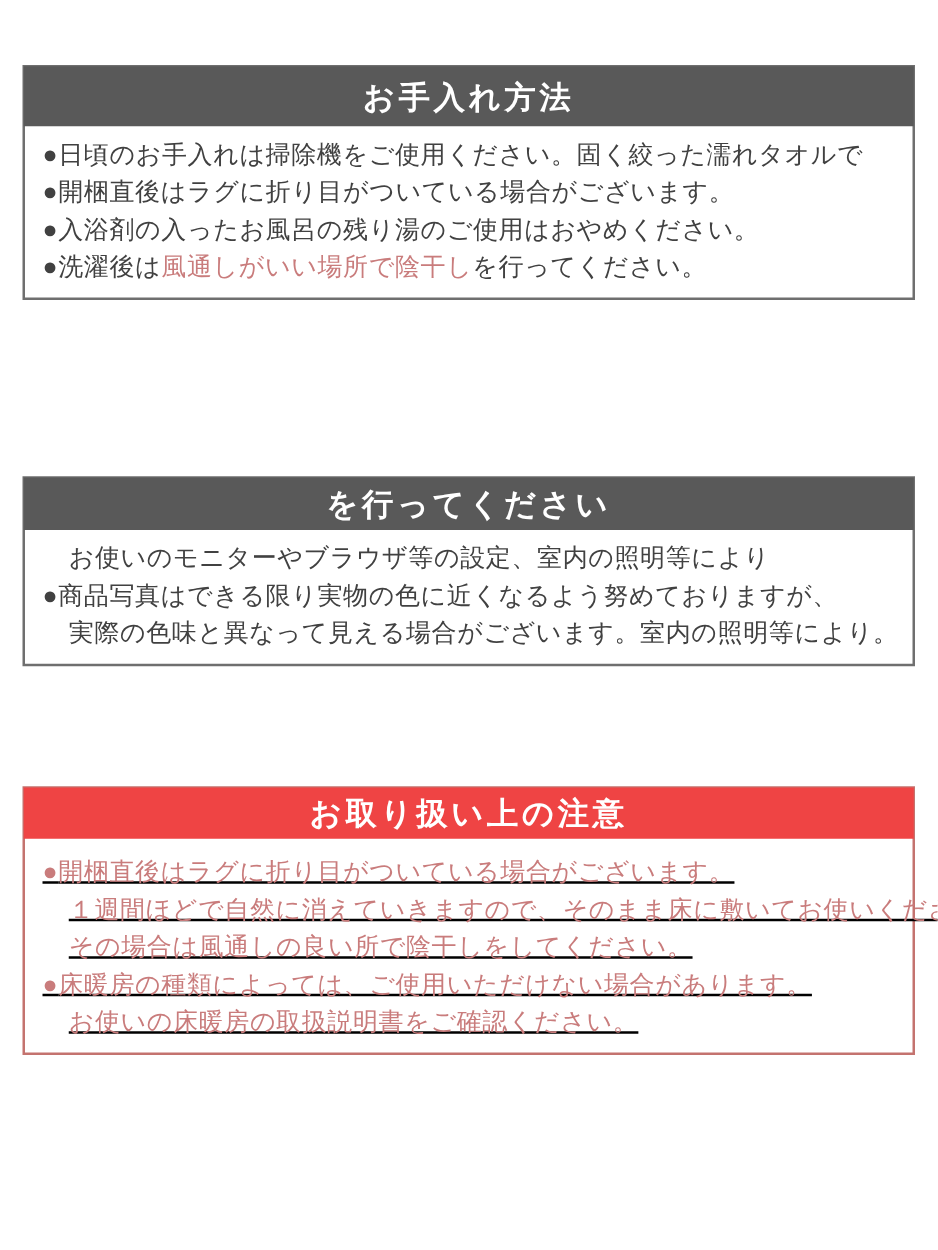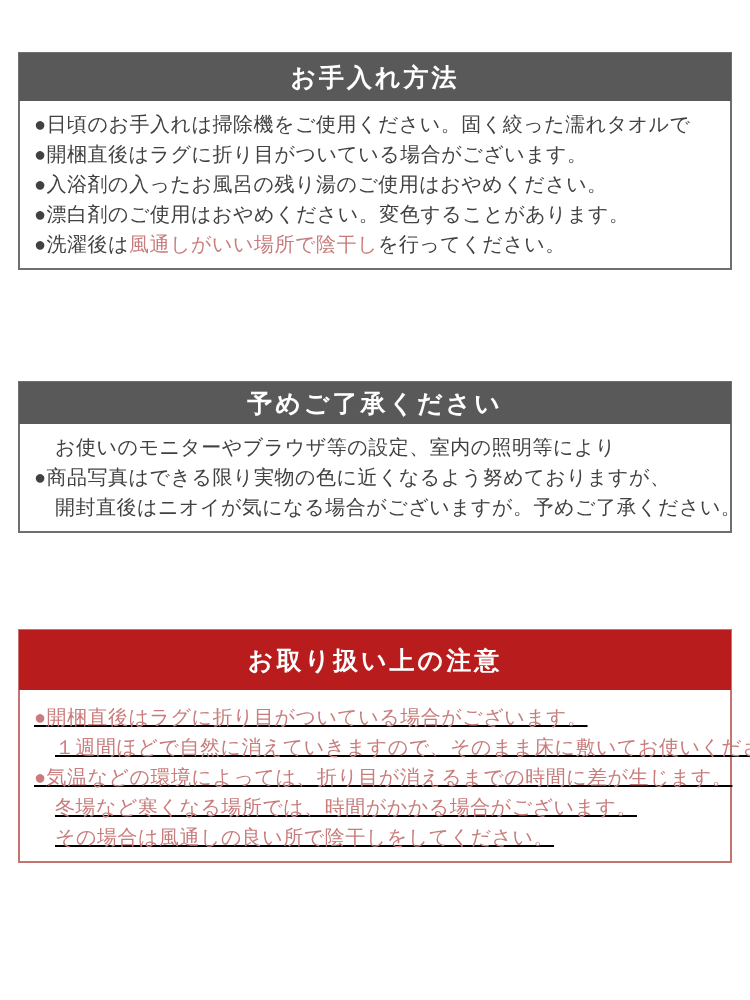--- a/index.html
+++ b/index.html
@@ -17,21 +17,21 @@
   }
   .box.theme-gray { border-color: #6f6f6f; }
   .box.theme-red  { border-color: #c4736f; }
 
   .box-header {
     display: flex; align-items: center; justify-content: center;
     color: #ffffff; font-weight: bold; font-size: 25px; letter-spacing: 3px;
     margin: -1px; 
   }
   .theme-gray .box-header { background: #595959; height: 48px; }
-  .theme-red  .box-header { background: #b91c1c; height: 60px; }
+  .theme-red  .box-header { background: #ef4444; height: 41px; }
 
   .box-body { padding: 9px 12px 9px 14px; }
   .theme-red .box-body { padding-top: 13px; text-decoration: underline; }
 
   .item {
     font-size: 20px; line-height: 30px; color: #414141;
     letter-spacing: 0.5px; font-weight: 500;
   }
   .theme-red .item { color: #c97c7c; }
   .line { display: block; white-space: nowrap; }
@@ -58,53 +58,50 @@
         <div class="item">
           <span class="line"><span class="bullet">●</span><span class="seg">日頃のお手入れは掃除機をご使用ください。固く絞った濡れタオルで</span></span>
         </div>
         <div class="item">
           <span class="line"><span class="bullet">●</span><span class="seg">開梱直後はラグに折り目がついている場合がございます。</span></span>
         </div>
         <div class="item">
           <span class="line"><span class="bullet">●</span><span class="seg">入浴剤の入ったお風呂の残り湯のご使用はおやめください。</span></span>
         </div>
         <div class="item">
-          <span class="line"><span class="bullet">●</span><span class="seg">漂白剤のご使用はおやめください。変色することがあります。</span></span>
-        </div>
-        <div class="item">
           <span class="line"><span class="bullet">●</span><span class="seg">洗濯後は</span><span class="seg red-text">風通しがいい場所で陰干し</span><span class="seg">を行ってください。</span></span>
         </div>
       </div>
   </section>
 
   <section id="section-color" class="box theme-gray">
     <header class="box-header">
-      <h2 style="font-size:inherit;font-weight:inherit;">予めご了承ください</h2>
+      <h2 style="font-size:inherit;font-weight:inherit;">を行ってください</h2>
     </header>
     <div class="box-body">
         <div class="item">
           <span class="line cont"><span class="seg">お使いのモニターやブラウザ等の設定、室内の照明等により</span></span>
           <span class="line"><span class="bullet">●</span><span class="seg">商品写真はできる限り実物の色に近くなるよう努めておりますが、</span></span>
-          <span class="line cont"><span class="seg">開封直後はニオイが気になる場合がございますが。予めご了承ください。</span></span>
+          <span class="line cont"><span class="seg">実際の色味と異なって見える場合がございます。室内の照明等により。</span></span>
         </div>
       </div>
   </section>
 
   <section id="section-handling" class="box theme-red">
     <header class="box-header">
       <h2 style="font-size:inherit;font-weight:inherit;">お取り扱い上の注意</h2>
     </header>
     <div class="box-body">
         <div class="item">
           <span class="line"><span class="bullet">●</span><span class="seg">開梱直後はラグに折り目がついている場合がございます。</span></span>
           <span class="line cont"><span class="seg">１週間ほどで自然に消えていきますので、そのまま床に敷いてお使いください。</span></span>
         </div>
         <div class="item">
-          <span class="line"><span class="bullet">●</span><span class="seg">気温などの環境によっては、折り目が消えるまでの時間に差が生じます。</span></span>
-          <span class="line cont"><span class="seg">冬場など寒くなる場所では、時間がかかる場合がございます。</span></span>
+          <span class="line cont"><span class="seg">その場合は風通しの良い所で陰干しをしてください。</span></span>
         </div>
         <div class="item">
-          <span class="line cont"><span class="seg">その場合は風通しの良い所で陰干しをしてください。</span></span>
+          <span class="line"><span class="bullet">●</span><span class="seg">床暖房の種類によっては、ご使用いただけない場合があります。</span></span>
+          <span class="line cont"><span class="seg">お使いの床暖房の取扱説明書をご確認ください。</span></span>
         </div>
       </div>
   </section>
 
 </div>
 
 </body></html>

